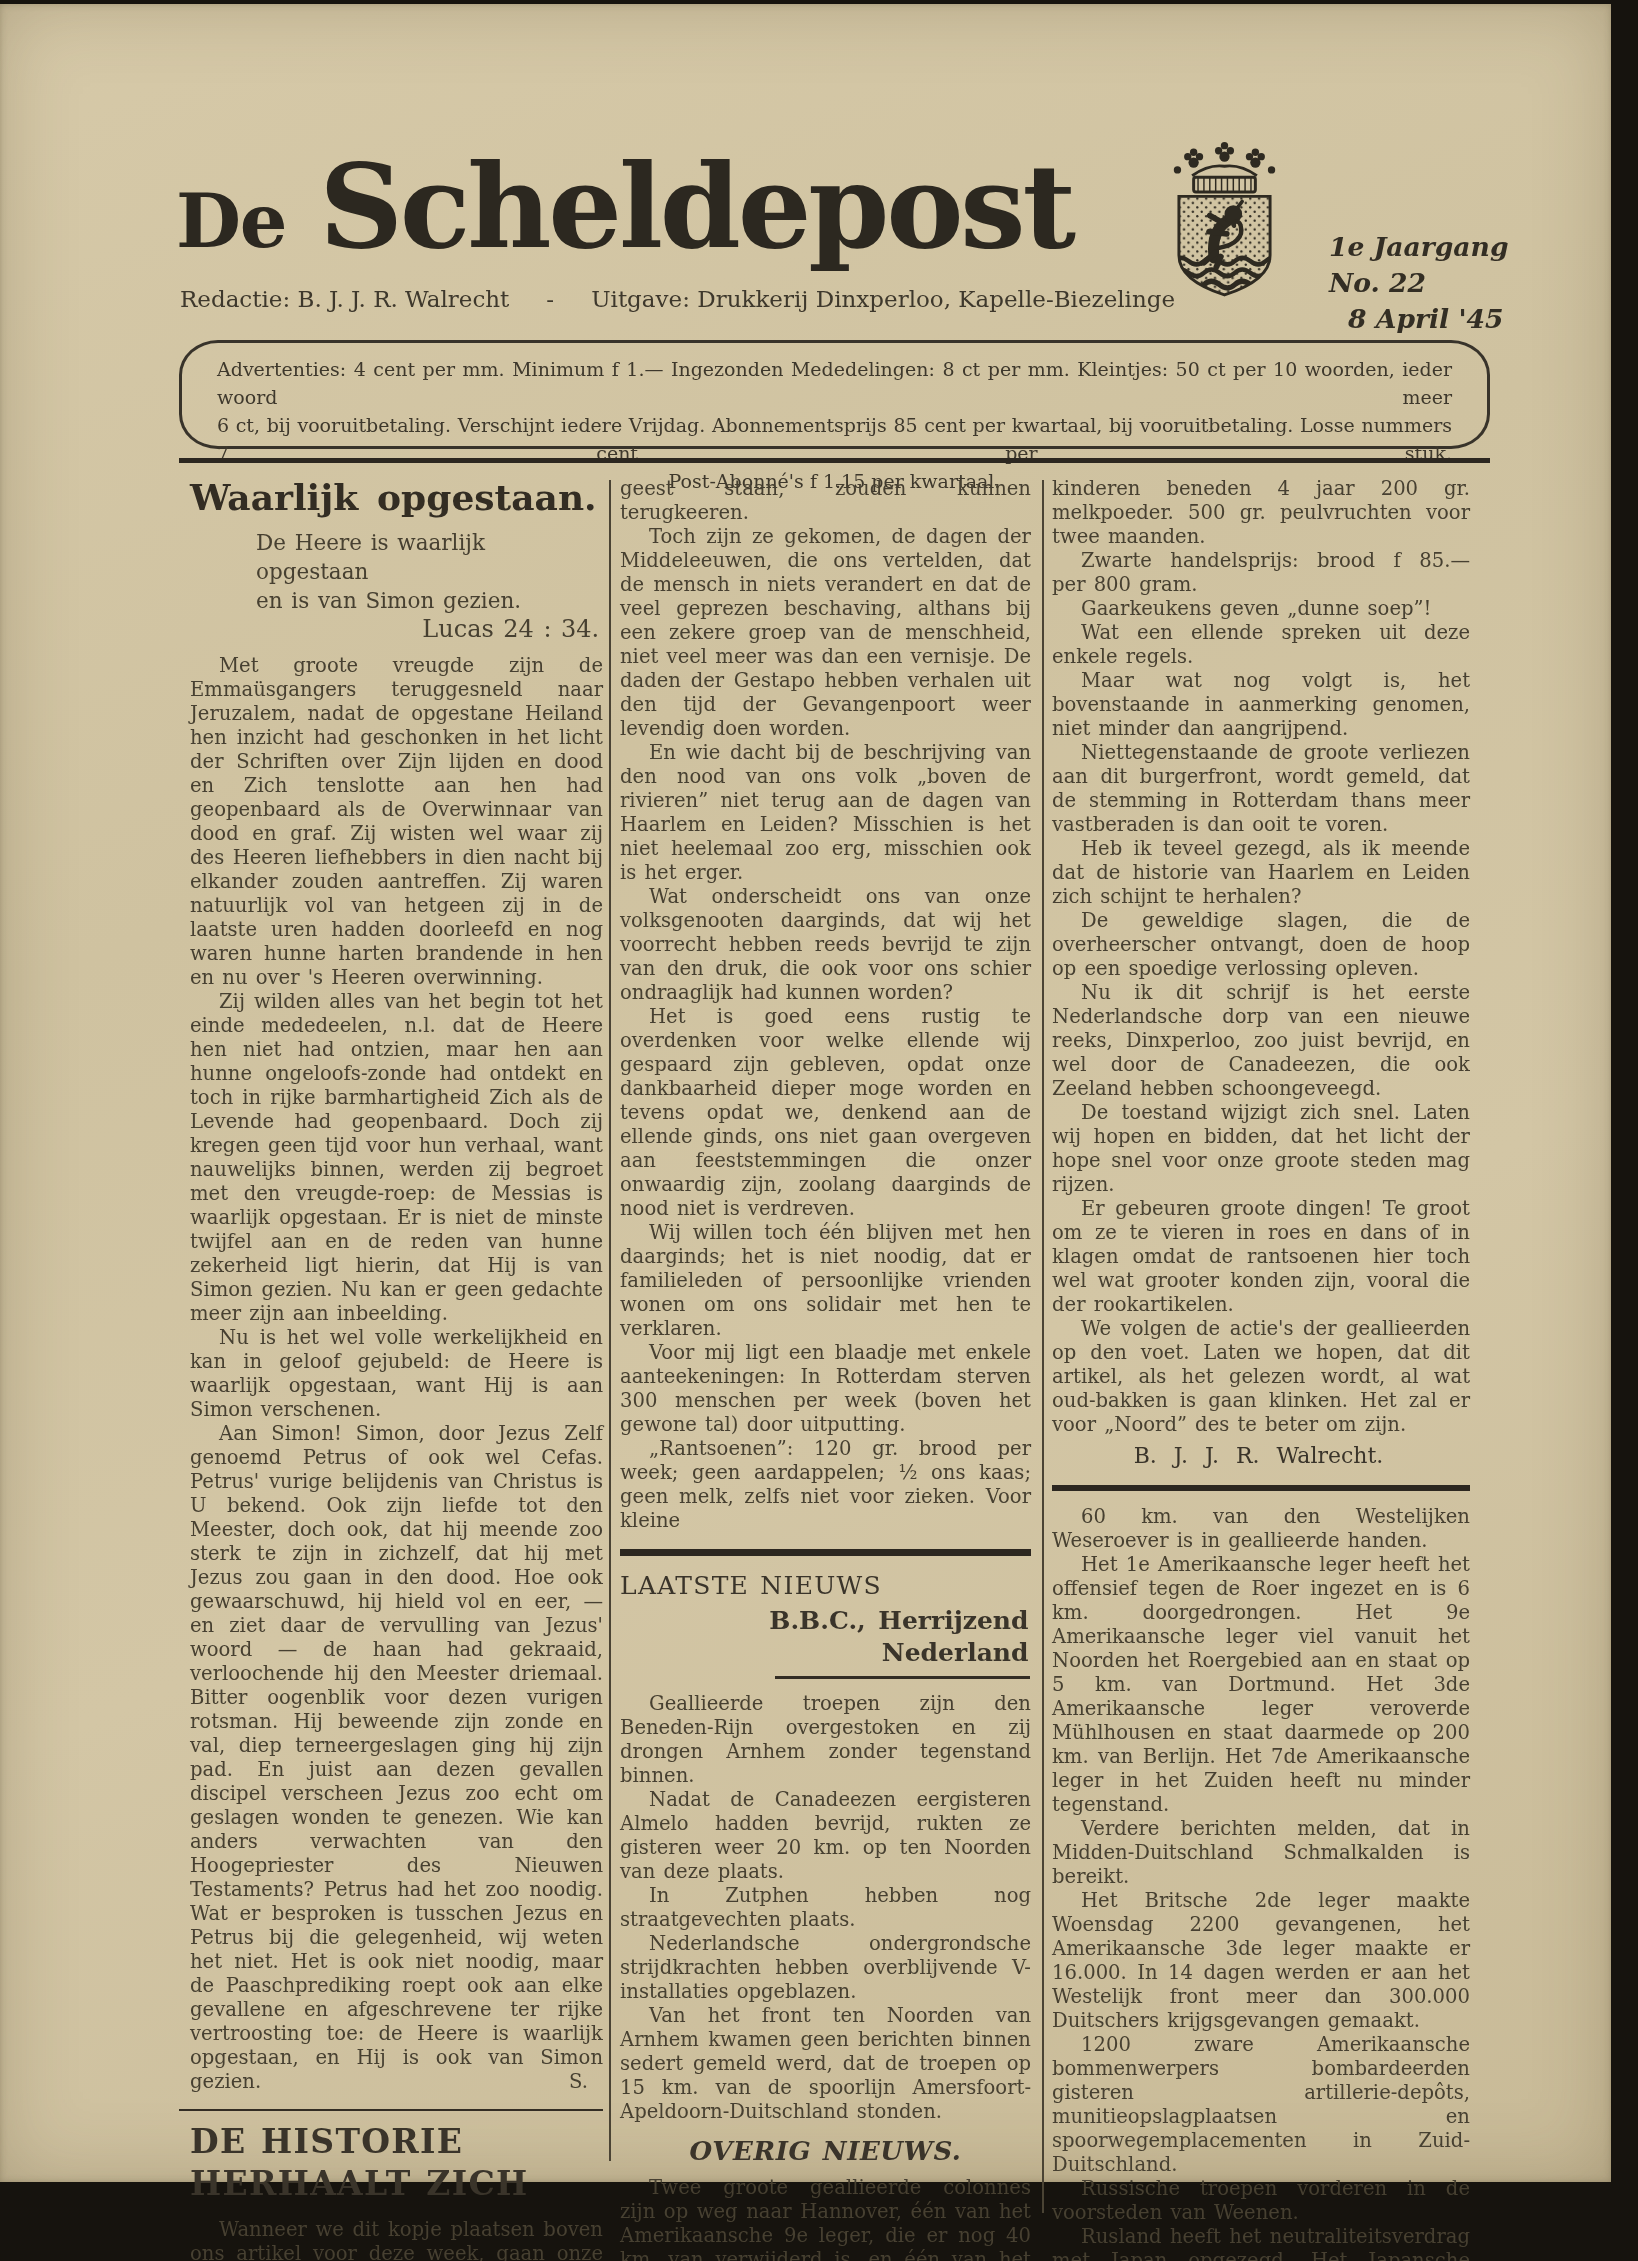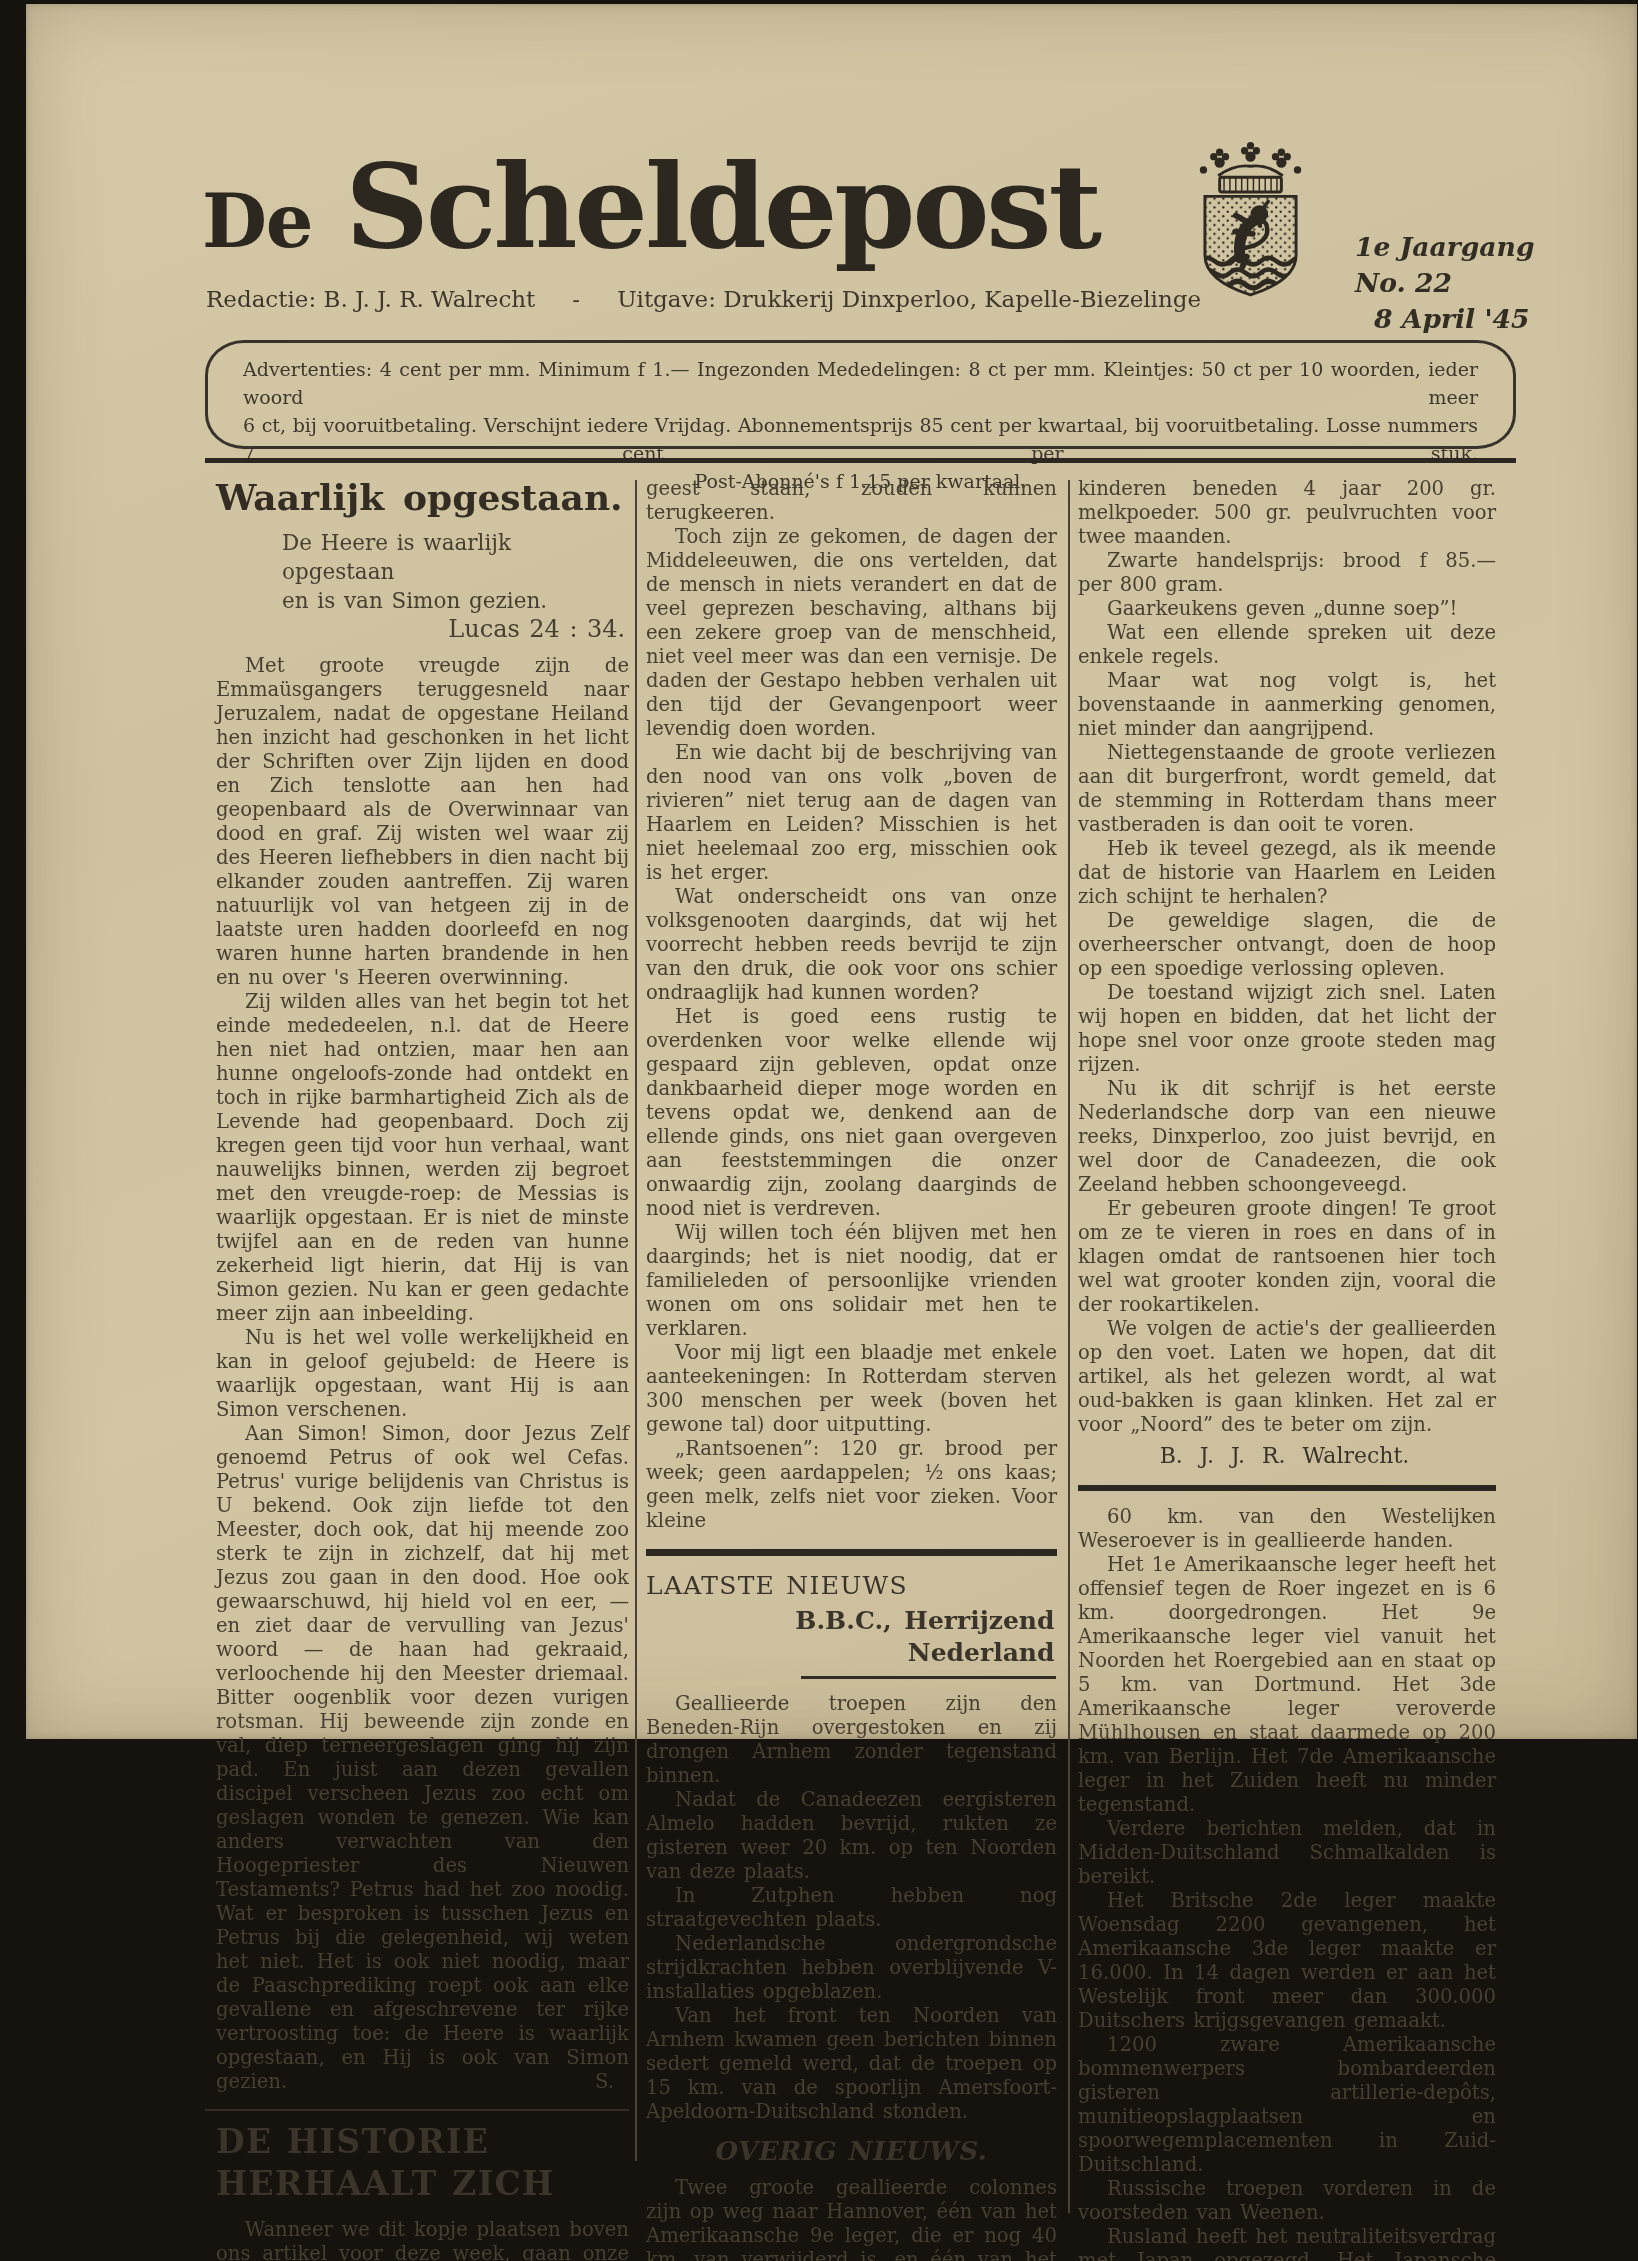--- a/index.html
+++ b/index.html
@@ -4,21 +4,21 @@
 <style>
   html,body{margin:0;padding:0;}
   body{
     width:1638px;height:2261px;
     background:#16130e;
     position:relative;
     overflow:hidden;
     font-family:"DejaVu Serif", serif;
   }
   .paper{
-    position:absolute;left:26px;top:3.8px;width:1611px;height:1735px;
+    position:absolute;left:0;top:3.8px;width:1611px;height:2178px;
     background:linear-gradient(158deg,#d6c9a8 0%,#cfc2a0 35%,#d3c6a5 62%,#c8ba97 100%);
     box-shadow:inset 0 0 76px rgba(80,65,35,.25), inset 0 0 7.6px rgba(60,50,25,.25);
   }
   
   .masthead-title{
     position:absolute;left:176px;top:134px;width:956px;
     display:flex;align-items:baseline;gap:33px;
     color:#2c2820;white-space:nowrap;
   }
   .masthead-title .t-small{font-size:75px;font-weight:bold;letter-spacing:-1.3px;}
@@ -244,22 +244,22 @@
   <div class="col col-3">
     <div class="no-first-indent">
         <p class="para">kinderen beneden 4 jaar 200 gr. melkpoeder. 500 gr. peulvruchten voor twee maanden.</p>
         <p class="para">Zwarte handelsprijs: brood f 85.— per 800 gram.</p>
         <p class="para">Gaarkeukens geven „dunne soep”!</p>
         <p class="para">Wat een ellende spreken uit deze enkele regels.</p>
         <p class="para">Maar wat nog volgt is, het bovenstaande in aanmerking genomen, niet minder dan aangrijpend.</p>
         <p class="para">Niettegenstaande de groote verliezen aan dit burgerfront, wordt gemeld, dat de stemming in Rotterdam thans meer vastberaden is dan ooit te voren.</p>
         <p class="para">Heb ik teveel gezegd, als ik meende dat de historie van Haarlem en Leiden zich schijnt te herhalen?</p>
         <p class="para">De geweldige slagen, die de overheerscher ontvangt, doen de hoop op een spoedige verlossing opleven.</p>
+        <p class="para">Nu ik dit schrijf is het eerste Nederlandsche dorp van een nieuwe reeks, Dinxperloo, zoo juist bevrijd, en wel door de Canadeezen, die ook Zeeland hebben schoongeveegd.</p>
         <p class="para">De toestand wijzigt zich snel. Laten wij hopen en bidden, dat het licht der hope snel voor onze groote steden mag rijzen.</p>
-        <p class="para">Nu ik dit schrijf is het eerste Nederlandsche dorp van een nieuwe reeks, Dinxperloo, zoo juist bevrijd, en wel door de Canadeezen, die ook Zeeland hebben schoongeveegd.</p>
         <p class="para">Er gebeuren groote dingen! Te groot om ze te vieren in roes en dans of in klagen omdat de rantsoenen hier toch wel wat grooter konden zijn, vooral die der rookartikelen.</p>
         <p class="para">We volgen de actie's der geallieerden op den voet. Laten we hopen, dat dit artikel, als het gelezen wordt, al wat oud-bakken is gaan klinken. Het zal er voor „Noord” des te beter om zijn.</p>
       </div>
     <div class="sig-line">B. J. J. R. Walrecht.</div>
     <div class="rule-thick"></div>
     <div>
         <p class="para">60 km. van den Westelijken Weseroever is in geallieerde handen.</p>
         <p class="para">Het 1e Amerikaansche leger heeft het offensief tegen de Roer ingezet en is 6 km. doorgedrongen. Het 9e Amerikaansche leger viel vanuit het Noorden het Roergebied aan en staat op 5 km. van Dortmund. Het 3de Amerikaansche leger veroverde Mühlhousen en staat daarmede op 200 km. van Berlijn. Het 7de Amerikaansche leger in het Zuiden heeft nu minder tegenstand.</p>
         <p class="para">Verdere berichten melden, dat in Midden-Duitschland Schmalkalden is bereikt.</p>
         <p class="para">Het Britsche 2de leger maakte Woensdag 2200 gevangenen, het Amerikaansche 3de leger maakte er 16.000. In 14 dagen werden er aan het Westelijk front meer dan 300.000 Duitschers krijgsgevangen gemaakt.</p>

